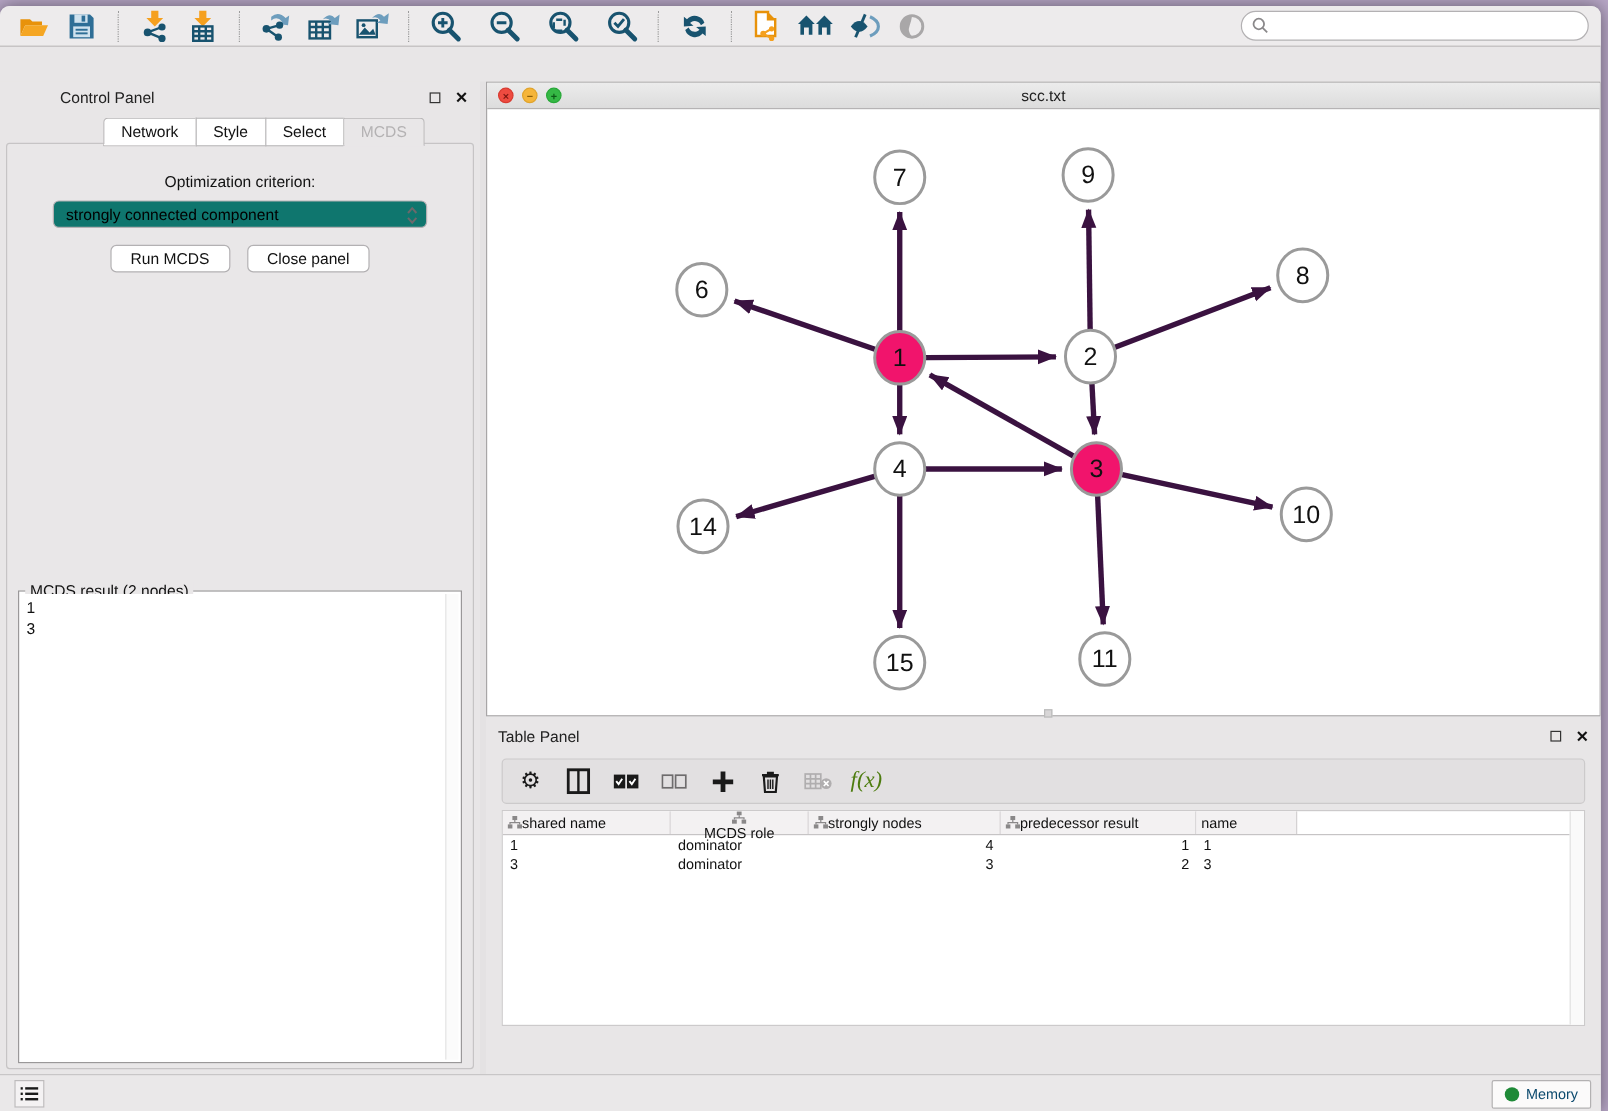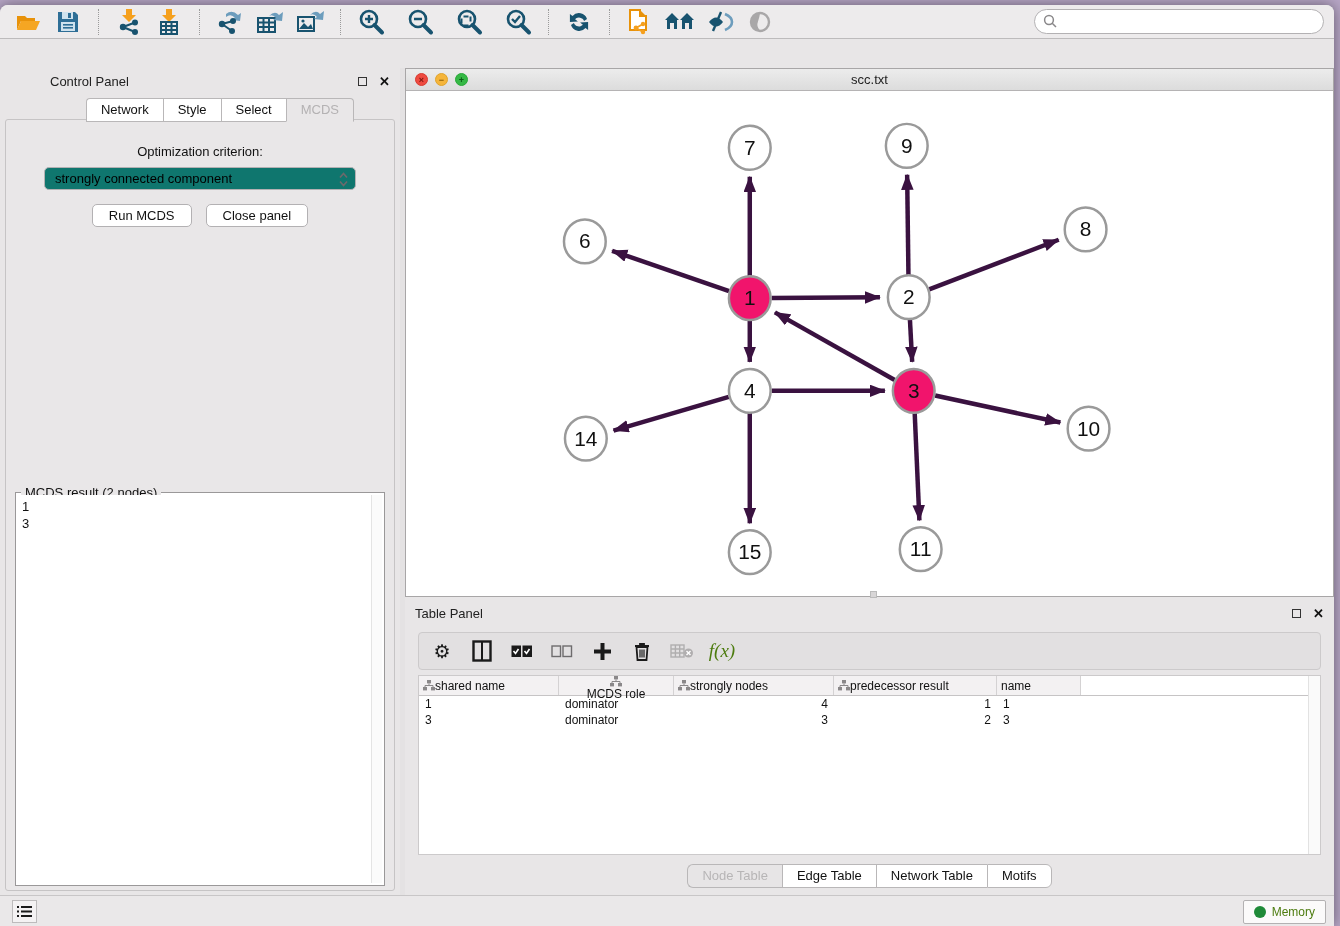--- a/index.html
+++ b/index.html
@@ -73,21 +73,21 @@
   .tp-scroll { position:absolute; top:0; bottom:0; right:0; width:12px; background:#fafafa; border-left:1px solid #e2e2e2; }
   .tp-tabs { display:flex; justify-content:center; margin-top:9px; }
   .tp-tab { font-size:13px; padding:3px 14px 4px; background:#fff; border:1px solid #b9b7b8; border-right:none; color:#111; cursor:pointer; }
   .tp-tab:first-child { border-radius:6px 0 0 6px; }
   .tp-tab:last-child { border-right:1px solid #b9b7b8; border-radius:0 6px 6px 0; }
   .tp-tab.disabled { background:#e7e5e6; color:#b7b5b6; }
 
   
   .statusbar { position:absolute; left:0; right:0; bottom:0; height:31px; background:#eae8e9; border-top:1px solid #c8c6c7; }
   .menu-btn { position:absolute; left:12px; top:4px; width:25px; height:23px; background:#f4f2f3; border:1px solid #bdbbbc; display:flex; align-items:center; justify-content:center; cursor:pointer; }
-  .memory-btn { position:absolute; right:8px; top:4px; height:24px; background:#fbfafa; border:1px solid #b3b1b2; border-radius:2px; display:flex; align-items:center; gap:6px; padding:0 10px; font-size:12px; color:#4d7c0f; cursor:pointer; }
+  .memory-btn { position:absolute; right:8px; top:4px; height:24px; background:#fbfafa; border:1px solid #b3b1b2; border-radius:2px; display:flex; align-items:center; gap:6px; padding:0 10px; font-size:12px; color:#0c4a6e; cursor:pointer; }
   .mem-dot { width:12px; height:12px; border-radius:50%; background:#1f8a38; }
 
   .v-splitter { position:absolute; left:400px; top:63px; width:5px; bottom:31px; background:#e4e2e3; }
 </style>
 </head>
 <body>
 
 <div class="app">
 
 
@@ -466,26 +466,20 @@
           <div class="tr">
             <div class="td" style="width: 140px; text-align: left;">3</div>
             <div class="td" style="width: 115px; text-align: left;">dominator</div>
             <div class="td" style="width: 160px; text-align: right;">3</div>
             <div class="td" style="width: 163px; text-align: right;">2</div>
             <div class="td" style="width: 84px; text-align: left;">3</div>
           </div>
         </div>
       <div class="tp-scroll"></div>
     </div>
-    <div class="tp-tabs" id="tp-tabs">
-        <div class="tp-tab disabled">Node Table</div>
-        <div class="tp-tab">Edge Table</div>
-        <div class="tp-tab">Network Table</div>
-        <div class="tp-tab">Motifs</div>
-      </div>
   </div>
 
   <div class="statusbar">
     <div class="menu-btn">
       <svg width="15" height="13" viewBox="0 0 15 13">
           <g fill="#1a1a1a">
             <rect x="0" y="1" width="2" height="2"></rect>
             <rect x="4" y="1" width="11" height="2"></rect>
             <rect x="0" y="5.5" width="2" height="2"></rect>
             <rect x="4" y="5.5" width="11" height="2"></rect>

